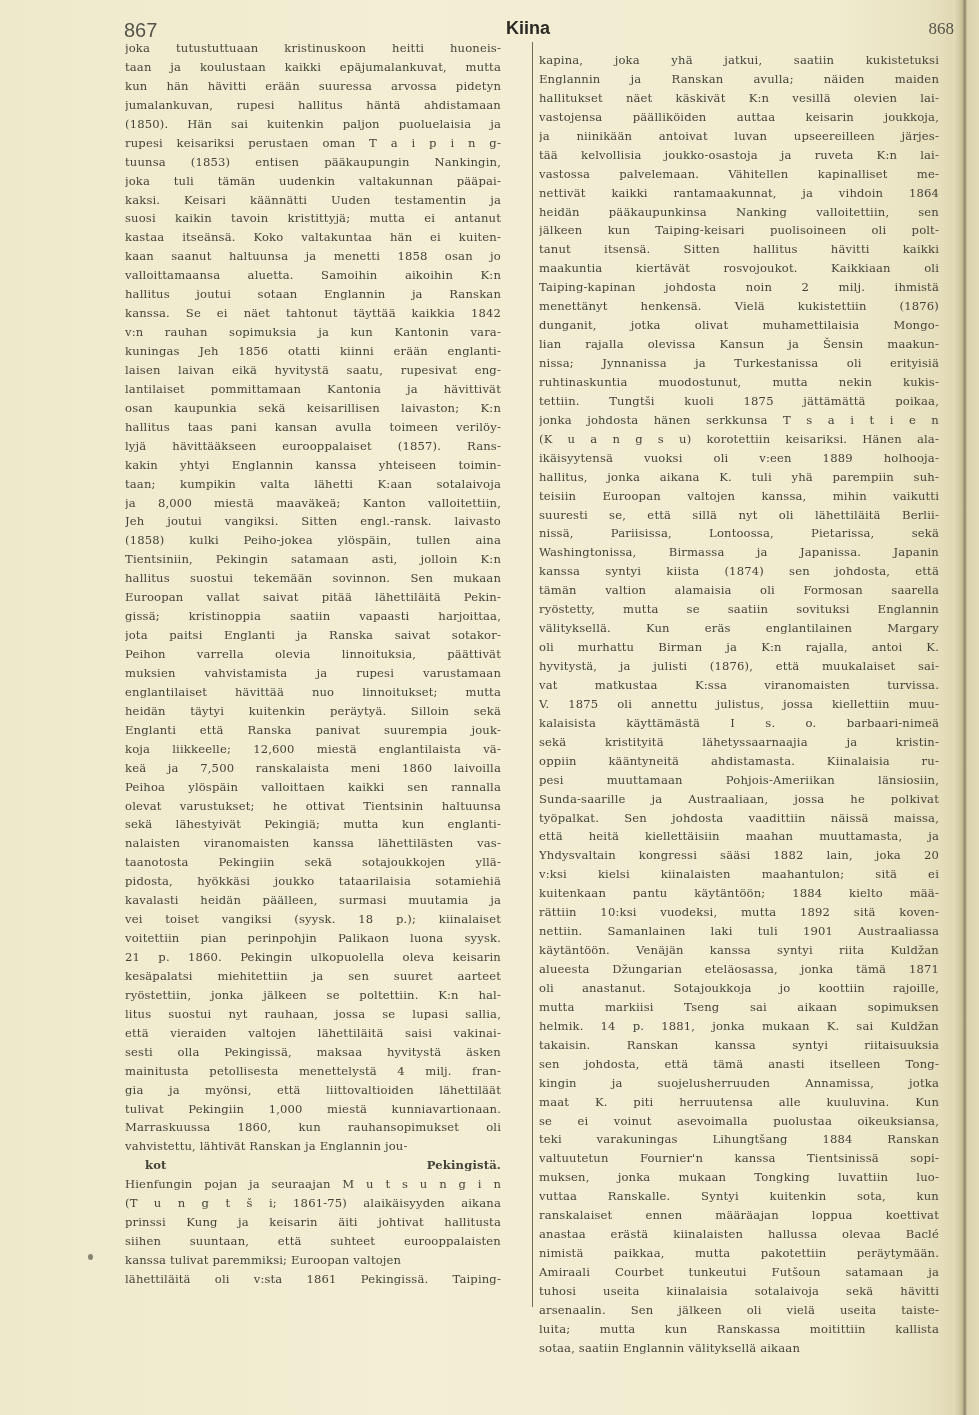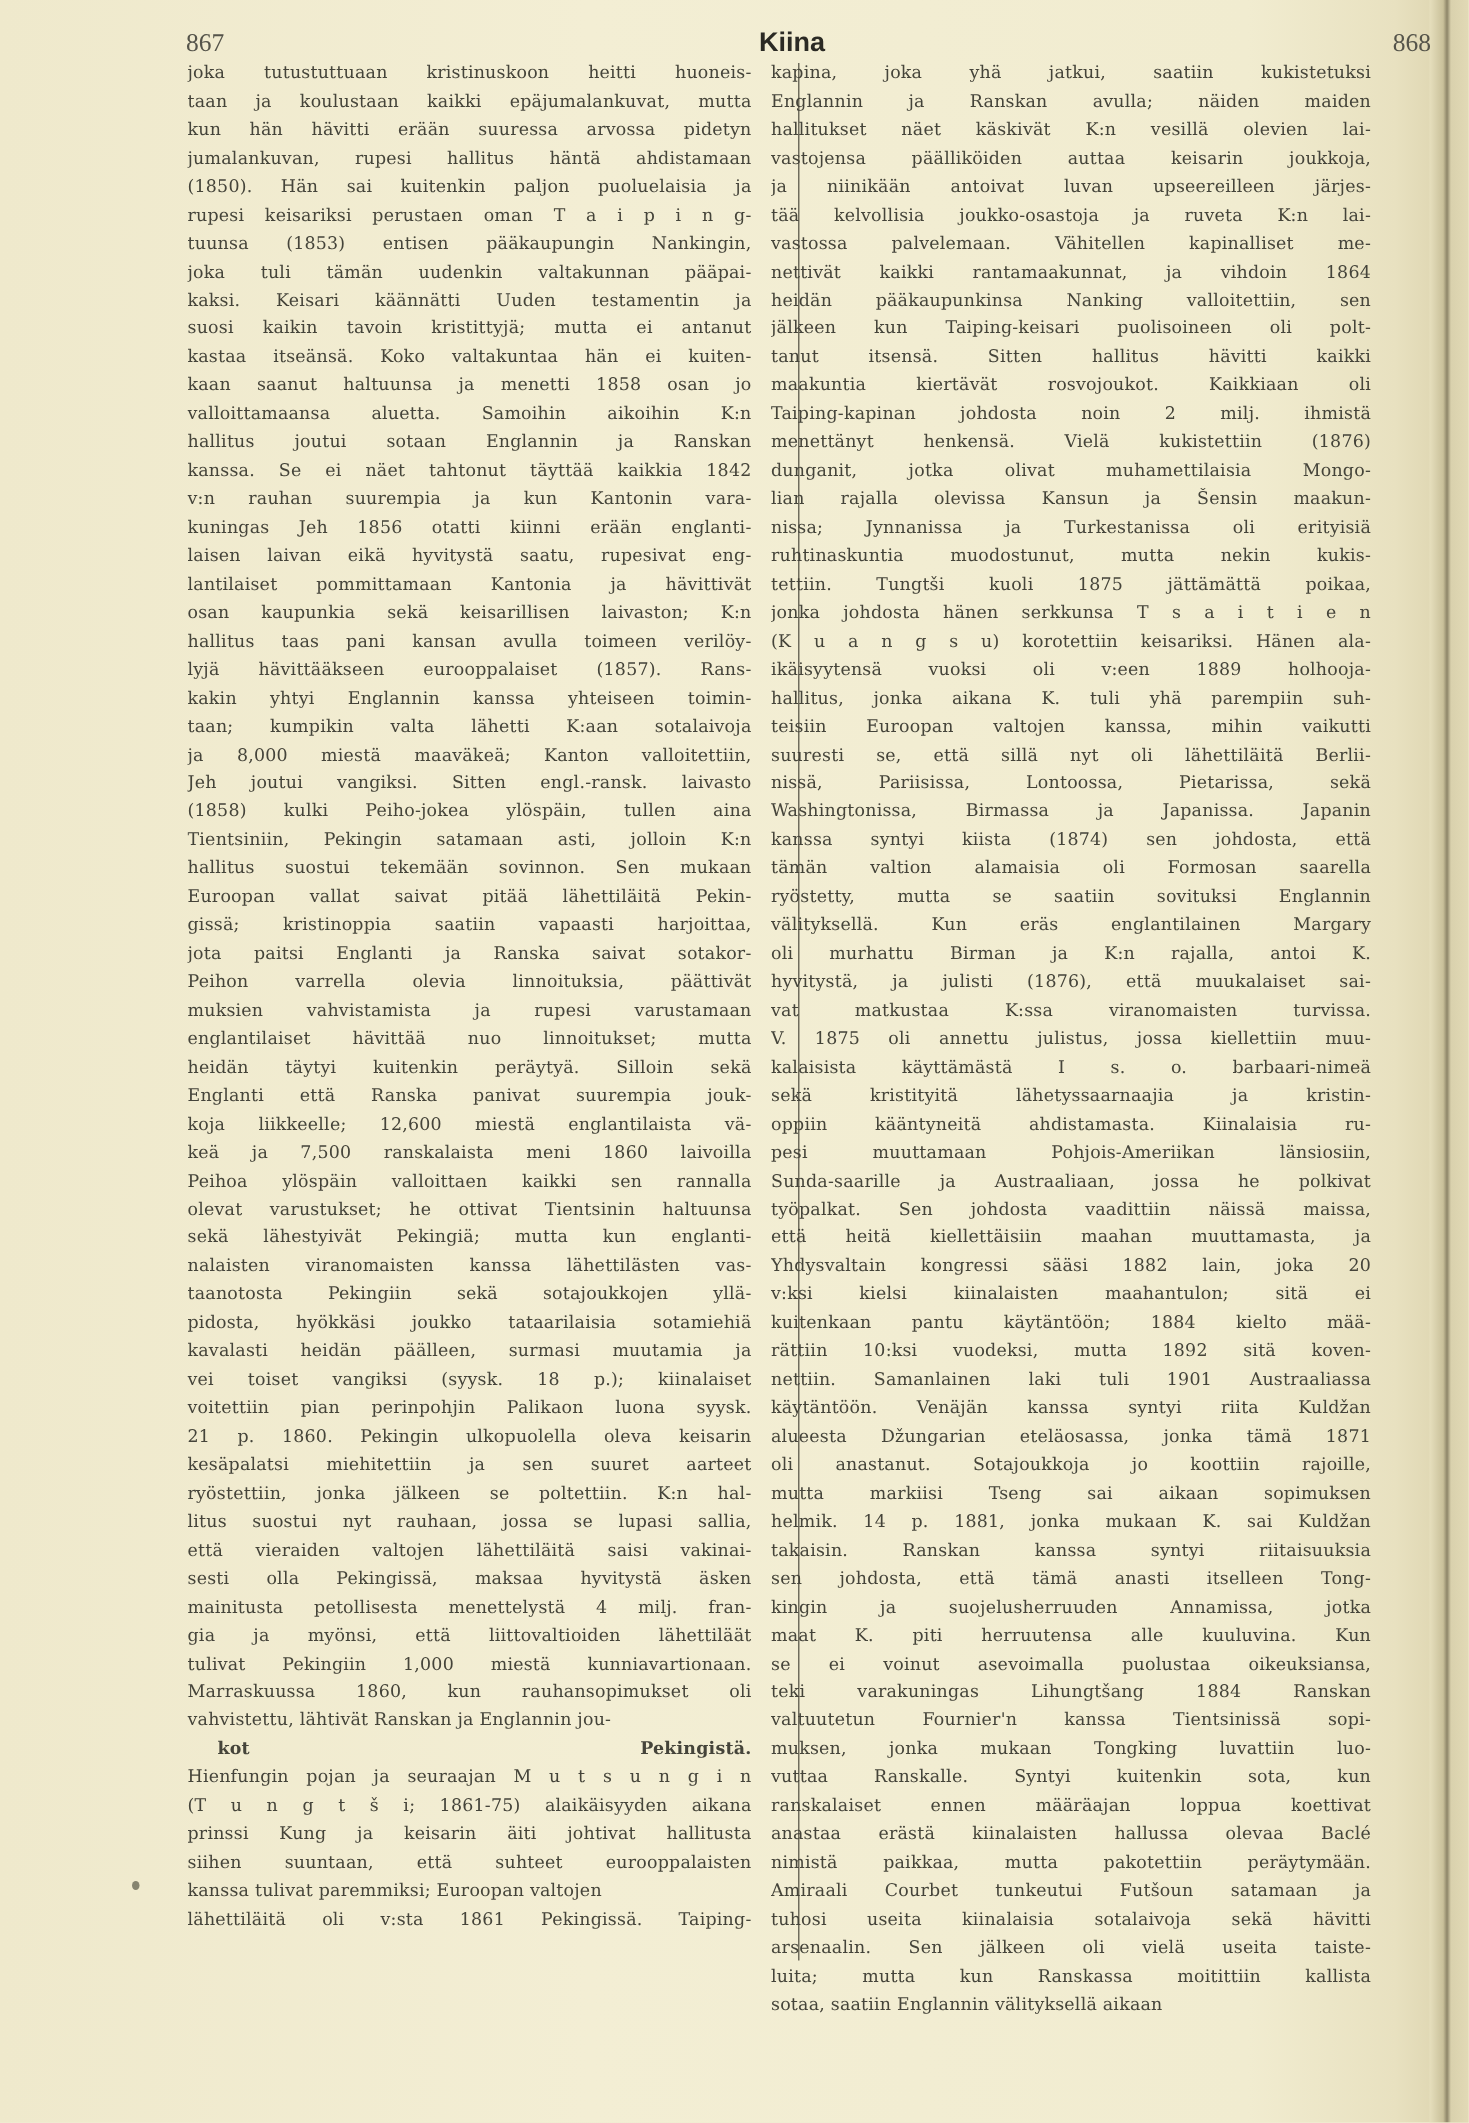--- a/index.html
+++ b/index.html
@@ -15,33 +15,33 @@
     background: linear-gradient(90deg, #efe9cc 0%, #f3eed4 40%, #f1ecd0 85%, #e8e1c0 95%, #d8cfa8 100%);
   }
   .edge {
     position: absolute; top: 0; right: 0; width: 26px; height: 1415px;
     background: linear-gradient(90deg, #e6dfbd 0%, #c9c09a 35%, #8d8568 45%, #d9d1ad 55%, #e2dab6 100%);
   }
   .header {
     position: absolute; top: 19px; left: 110px; width: 848px; height: 24px;
     font-size: 16px;
   }
-  .pnum-left { position: absolute; left: 14px; top: 0; font-family: Liberation Serif, serif; font-size: 17px; color: #55544a; }
+  .pnum-left { position: absolute; left: 14px; top: 0; font-family: Liberation Sans, sans-serif; font-size: 20px; color: #55544a; }
   .pnum-right { position: absolute; right: 4px; top: 0; font-family: "Liberation Serif", serif; font-size: 17px; color: #55544a; }
   .running-title { position: absolute; left: 396px; top: -1px; font-family: "Liberation Sans", sans-serif; font-weight: bold; font-size: 18px; color: #2b2a24; }
   .col {
     position: absolute; top: 39px;
     font-family: "DejaVu Serif", serif;
     font-size: 11.6px; line-height: 18.95px;
     text-align: justify; text-align-last: justify;
     letter-spacing: 0.15px;
     color: #45443a;
   }
   .col-left { left: 125px; width: 376px; }
-  .col-right { left: 514px; width: 400px; }
+  .col-right { left: 539px; width: 400px; margin-top: 12px; }
   .col .ln { display: block; white-space: nowrap; text-align: justify; text-align-last: justify; overflow: hidden; height: 18.95px; }
   .col .ln.last { text-align-last: left; }
   .col .ln.indent { padding-left: 20px; font-weight: bold; }
   .divider {
     position: absolute; left: 532px; top: 42px; width: 1px; height: 1265px;
     background: #6f6c5c;
   }
   .margin-dot {
     position: absolute; left: 88px; top: 1254px; width: 5px; height: 6px;
     border-radius: 50%; background: #6c6a58; opacity: 0.8;
@@ -71,21 +71,21 @@
       <span class="ln">rupesi keisariksi perustaen oman T a i p i n g-</span>
       <span class="ln">tuunsa (1853) entisen pääkaupungin Nankingin,</span>
       <span class="ln">joka tuli tämän uudenkin valtakunnan pääpai-</span>
       <span class="ln">kaksi. Keisari käännätti Uuden testamentin ja</span>
       <span class="ln">suosi kaikin tavoin kristittyjä; mutta ei antanut</span>
       <span class="ln">kastaa itseänsä. Koko valtakuntaa hän ei kuiten-</span>
       <span class="ln">kaan saanut haltuunsa ja menetti 1858 osan jo</span>
       <span class="ln">valloittamaansa aluetta. Samoihin aikoihin K:n</span>
       <span class="ln">hallitus joutui sotaan Englannin ja Ranskan</span>
       <span class="ln">kanssa. Se ei näet tahtonut täyttää kaikkia 1842</span>
-      <span class="ln">v:n rauhan suurempia ja kun Kantonin vara-</span>
+      <span class="ln">v:n rauhan sopimuksia ja kun Kantonin vara-</span>
       <span class="ln">kuningas Jeh 1856 otatti kiinni erään englanti-</span>
       <span class="ln">laisen laivan eikä hyvitystä saatu, rupesivat eng-</span>
       <span class="ln">lantilaiset pommittamaan Kantonia ja hävittivät</span>
       <span class="ln">osan kaupunkia sekä keisarillisen laivaston; K:n</span>
       <span class="ln">hallitus taas pani kansan avulla toimeen verilöy-</span>
       <span class="ln">lyjä hävittääkseen eurooppalaiset (1857). Rans-</span>
       <span class="ln">kakin yhtyi Englannin kanssa yhteiseen toimin-</span>
       <span class="ln">taan; kumpikin valta lähetti K:aan sotalaivoja</span>
       <span class="ln">ja 8,000 miestä maaväkeä; Kanton valloitettiin,</span>
       <span class="ln">Jeh joutui vangiksi. Sitten engl.-ransk. laivasto</span>

